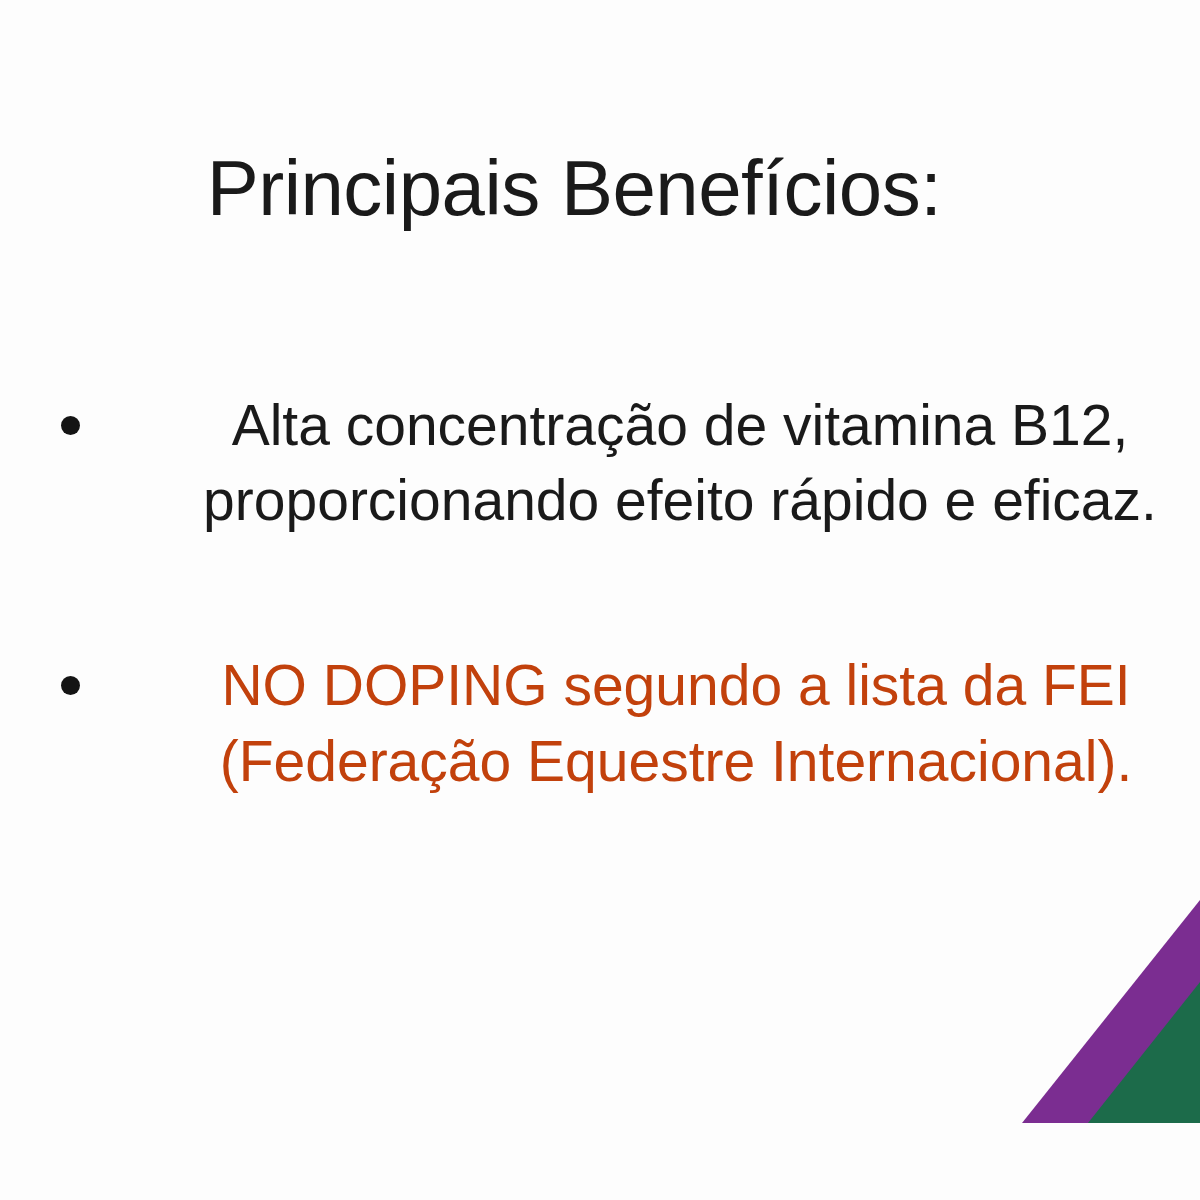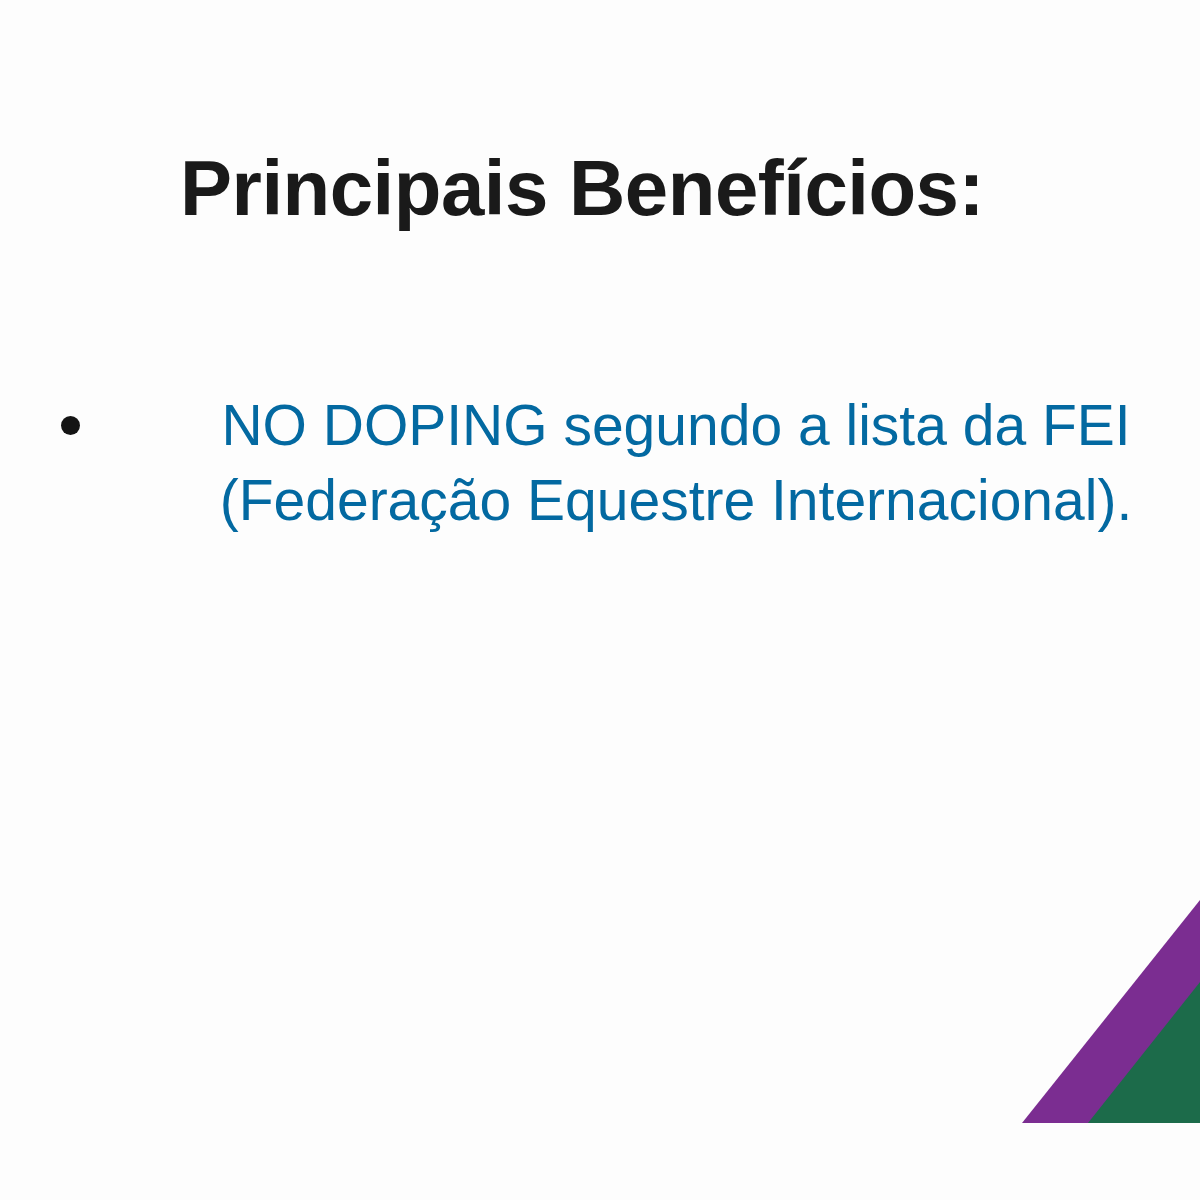--- a/index.html
+++ b/index.html
@@ -36,26 +36,26 @@
   }
   .corner-decoration svg {
     display: block;
     width: 210px;
     height: 243px;
   }
 
   
   .slide-title {
     position: absolute;
-    left: 8px;
+    left: 0;
     top: 148px;
     width: 1148px;
     text-align: center;
     font-size: 78px;
-    font-weight: bold;
+    font-weight: normal;
     line-height: 1.05;
     letter-spacing: -0.5px;
     color: #1a1a1a;
     white-space: nowrap;
   }
 
   
   .bullet-list {
     position: absolute;
     left: 0;
@@ -132,25 +132,29 @@
 </style>
 </head>
 <body>
 
 <div class="slide" style="background: rgb(253, 253, 253);">
 
   <div class="slide-title" style="color: rgb(26, 26, 26);">Principais Benefícios:</div>
 
   <div class="bullet-list">
 
+    <div class="bullet-item bullet-item--first">
+      <span class="bullet-marker"></span>
+      <p class="bullet-text" style="color: rgb(26, 26, 26);">Alta concentração de vitamina B12, proporcionando efeito rápido e eficaz.</p>
+    </div>
 
 
     <div class="bullet-item bullet-item--last">
       <span class="bullet-marker"></span>
-      <p class="bullet-text" style="color: #0369a1;">
+      <p class="bullet-text" style="color: #c2410c;">
         <span class="line-1">NO DOPING segundo a lista da FEI</span>
         <span class="line-2">(Federação Equestre Internacional).</span>
       </p>
     </div>
 
   </div>
 
   <div class="corner-decoration">
     <svg viewBox="0 0 210 243" xmlns="http://www.w3.org/2000/svg">
 

